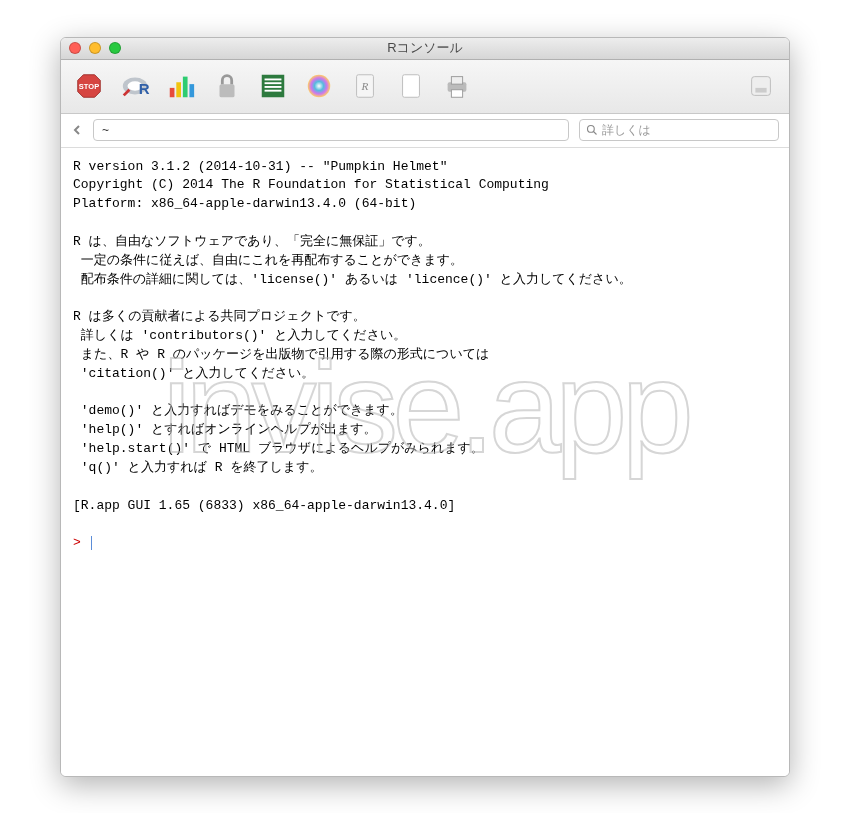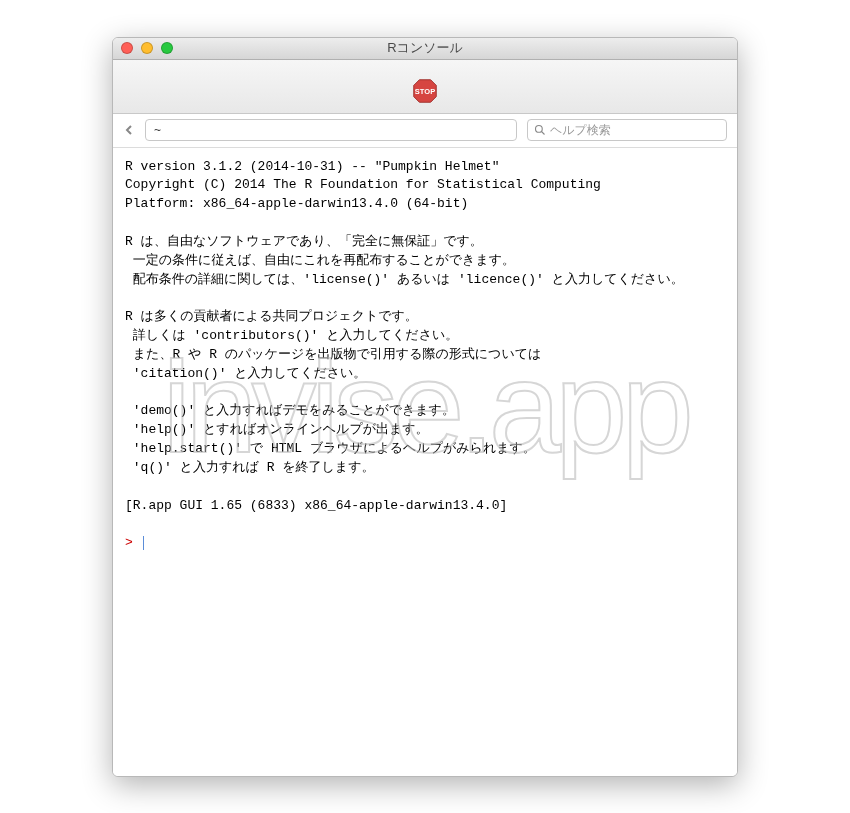--- a/index.html
+++ b/index.html
@@ -6,21 +6,21 @@
   body {
     background: #fff;
     font-family: -apple-system, "Helvetica Neue", Arial, sans-serif;
     display: flex;
     align-items: center;
     justify-content: center;
     width: 850px;
     height: 813px;
   }
   .window {
-    width: 626px;
+    width: 730px;
     height: 740px;
     border: 1px solid #b8b8b8;
     border-radius: 6px;
     box-shadow: 0 8px 30px rgba(0,0,0,0.3);
     background: #fff;
     display: flex;
     flex-direction: column;
     overflow: hidden;
   }
   .titlebar {
@@ -50,23 +50,22 @@
     font-size: 13px;
     color: #4a4a4a;
     pointer-events: none;
   }
   .toolbar {
     height: 54px;
     background: linear-gradient(#f6f6f6,#e8e8e8);
     border-bottom: 1px solid #c8c8c8;
     display: flex;
     align-items: center;
-    padding: 16px 10px;
+    padding: 8px 10px;
     gap: 10px;
-    flex-direction: column;
   }
   .tool {
     width: 36px; height: 36px;
     display: flex; align-items: center; justify-content: center;
     border-radius: 4px;
   }
   .tool svg { width: 30px; height: 30px; }
   .spacer { flex: 1; }
   .filterbar {
     height: 34px;
@@ -232,21 +231,21 @@
         <path d="M8 2 L4 6 L8 10" fill="none" stroke="#888" stroke-width="2"></path>
       </svg>
     <div class="wd-box">
       <span>~</span>
     </div>
     <div class="search-box">
       <svg viewBox="0 0 16 16">
           <circle cx="6.5" cy="6.5" r="4.5" fill="none" stroke="#888" stroke-width="1.5"></circle>
           <line x1="10" y1="10" x2="14" y2="14" stroke="#888" stroke-width="1.5"></line>
         </svg>
-      <span>ヘルプ検索</span>
+      <span>詳しくは</span>
     </div>
   </div>
 
   <div class="console"><span id="console-lines">R version 3.1.2 (2014-10-31) -- "Pumpkin Helmet"
 Copyright (C) 2014 The R Foundation for Statistical Computing
 Platform: x86_64-apple-darwin13.4.0 (64-bit)
 
 R は、自由なソフトウェアであり、「完全に無保証」です。
  一定の条件に従えば、自由にこれを再配布することができます。
  配布条件の詳細に関しては、'license()' あるいは 'licence()' と入力してください。

